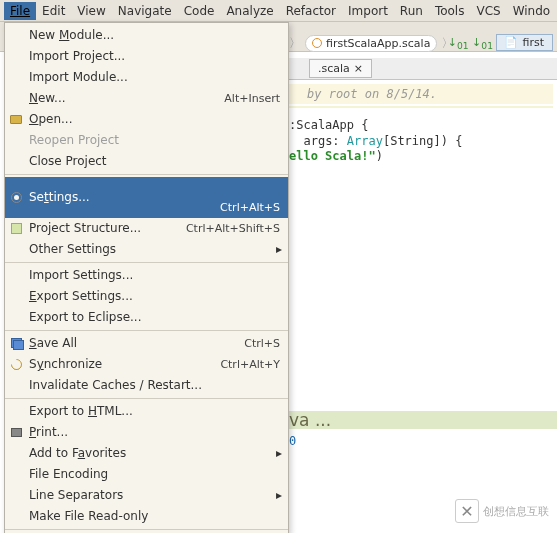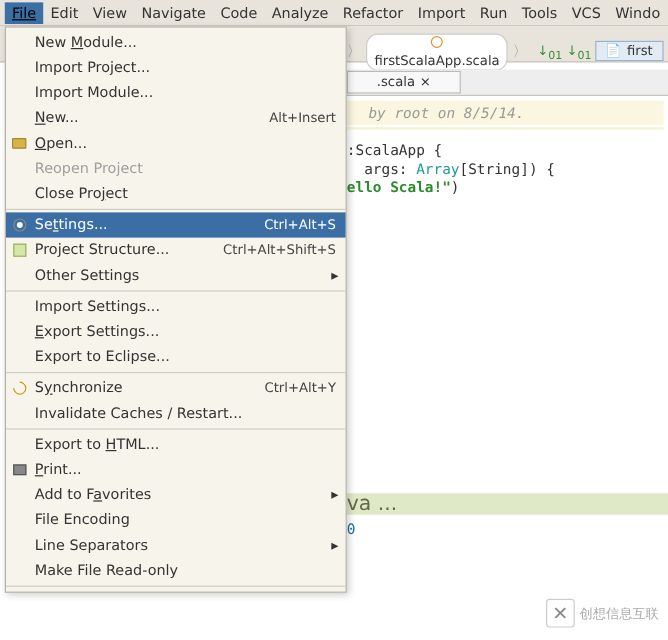--- a/index.html
+++ b/index.html
@@ -37,35 +37,35 @@
     background: #e8e4dc;
     border-bottom: 1px solid #c8c4bc;
   }
   .breadcrumb-strip {
     position: absolute; left: 285px; right: 0; top: 32px;
     height: 22px; display: flex; align-items: center;
     padding: 0 4px; gap: 4px;
   }
   .bc-chip {
     background: #fff; border: 1px solid #ccc; border-radius: 10px;
-    padding: 1px 6px; font-size: 11px; display: flex; align-items:center; gap:4px;flex-direction:column;
+    padding: 1px 6px; font-size: 11px; display: flex; align-items:center; gap:4px;
   }
   .bc-sep { color:#999; }
   .scala-o { width:10px; height:10px; border-radius:50%; border:1.5px solid #e0902a; display:inline-block;}
   .dl-icons { position:absolute; right:64px; top:36px; color:#3b8e3b; font-size:11px; }
   .small-tab { position:absolute; right:4px; top:34px; background:#e2eaf4; border:1px solid #99b3cc; padding:1px 8px; font-size:11px; display:flex; align-items:center; gap:4px;}
   .tabrow {
     position: absolute; left: 285px; right: 0; top: 58px; height: 22px;
     border-bottom: 1px solid #c8c4bc;
     display: flex; align-items: center; padding-left: 4px;
     background:#eee;
   }
   .file-tab {
-    border: 1px solid #bbb; background:#f8f8f8; padding: 2px 24px; font-size:11px;
-    display:flex; align-items:center; gap:4px;
+    border: 1px solid #bbb; background:#f8f8f8; padding: 2px 8px; font-size:11px;
+    display:flex; align-items:center; gap:4px;margin-left:20px;
   }
   .editor {
     position: absolute; left: 285px; right: 0; top: 80px; bottom: 0;
     background: #fff; font-family: Menlo, "DejaVu Sans Mono", monospace;
     font-size: 12px; color: #333; padding: 4px;
   }
   .comment-banner {
     background: #fbf6df;
     color: #9a9a9a;
     padding: 3px 18px;
@@ -100,21 +100,21 @@
   .dd-item {
     display: flex; align-items: center; padding: 2px 8px 2px 24px;
     gap: 6px; position: relative; cursor: default;
     line-height: 17px;
   }
   .dd-item .icon { position:absolute; left:4px; width:14px; height:14px; display:flex; align-items:center; justify-content:center;}
   .dd-item .shortcut { margin-left: auto; font-size: 11px; color:#444;}
   .dd-item .sub { position:absolute; right:6px; }
   .dd-item.disabled { color: #9e9e9e; }
   .dd-item.hover { background: #3b6ea5; color: #fff; }
-  .dd-item.hover .shortcut { color: #fff; }
+  .dd-item.hover .shortcut { color: #fff; margin-top: 20px; }
   .dd-sep { height:1px; background:#d0ccc2; margin:2px 0;}
   .u { text-decoration: underline; }
   .icon-folder { width:12px; height:9px; background:#d8b34a; border:1px solid #a78632; border-radius:1px;}
   .icon-gear { width:11px; height:11px; border-radius:50%; border:1.5px solid #888; position:relative;}
   .icon-gear::after { content:''; position:absolute; inset:2px; border-radius:50%; background:#f7f4ec;}
   .icon-disks { width:11px; height:11px; position:relative;}
   .icon-disks::before, .icon-disks::after { content:''; position:absolute; width:9px; height:8px; background:#5a8cd6; border:1px solid #35609e;}
   .icon-disks::before { left:0; top:0;}
   .icon-disks::after { left:2px; top:2px;}
   .icon-sync { width:11px; height:11px; border:1.5px solid #c99a1e; border-radius:50%; border-left-color:transparent; transform:rotate(45deg);}
@@ -228,20 +228,27 @@
     </div>
   <div class="dd-item">
       <span><span class="u">E</span>xport Settings...</span>
     </div>
   <div class="dd-item">
       <span>Export to Eclipse...</span>
     </div>
   <div class="dd-sep"></div>
   <div class="dd-item">
       <span class="icon">
+        <span class="icon-disks"></span>
+      </span>
+      <span><span class="u">S</span>ave All</span>
+      <span class="shortcut">Ctrl+S</span>
+    </div>
+  <div class="dd-item">
+      <span class="icon">
         <span class="icon-sync"></span>
       </span>
       <span>S<span class="u">y</span>nchronize</span>
       <span class="shortcut">Ctrl+Alt+Y</span>
     </div>
   <div class="dd-item">
       <span>Invalidate Caches / Restart...</span>
     </div>
   <div class="dd-sep"></div>
   <div class="dd-item">

